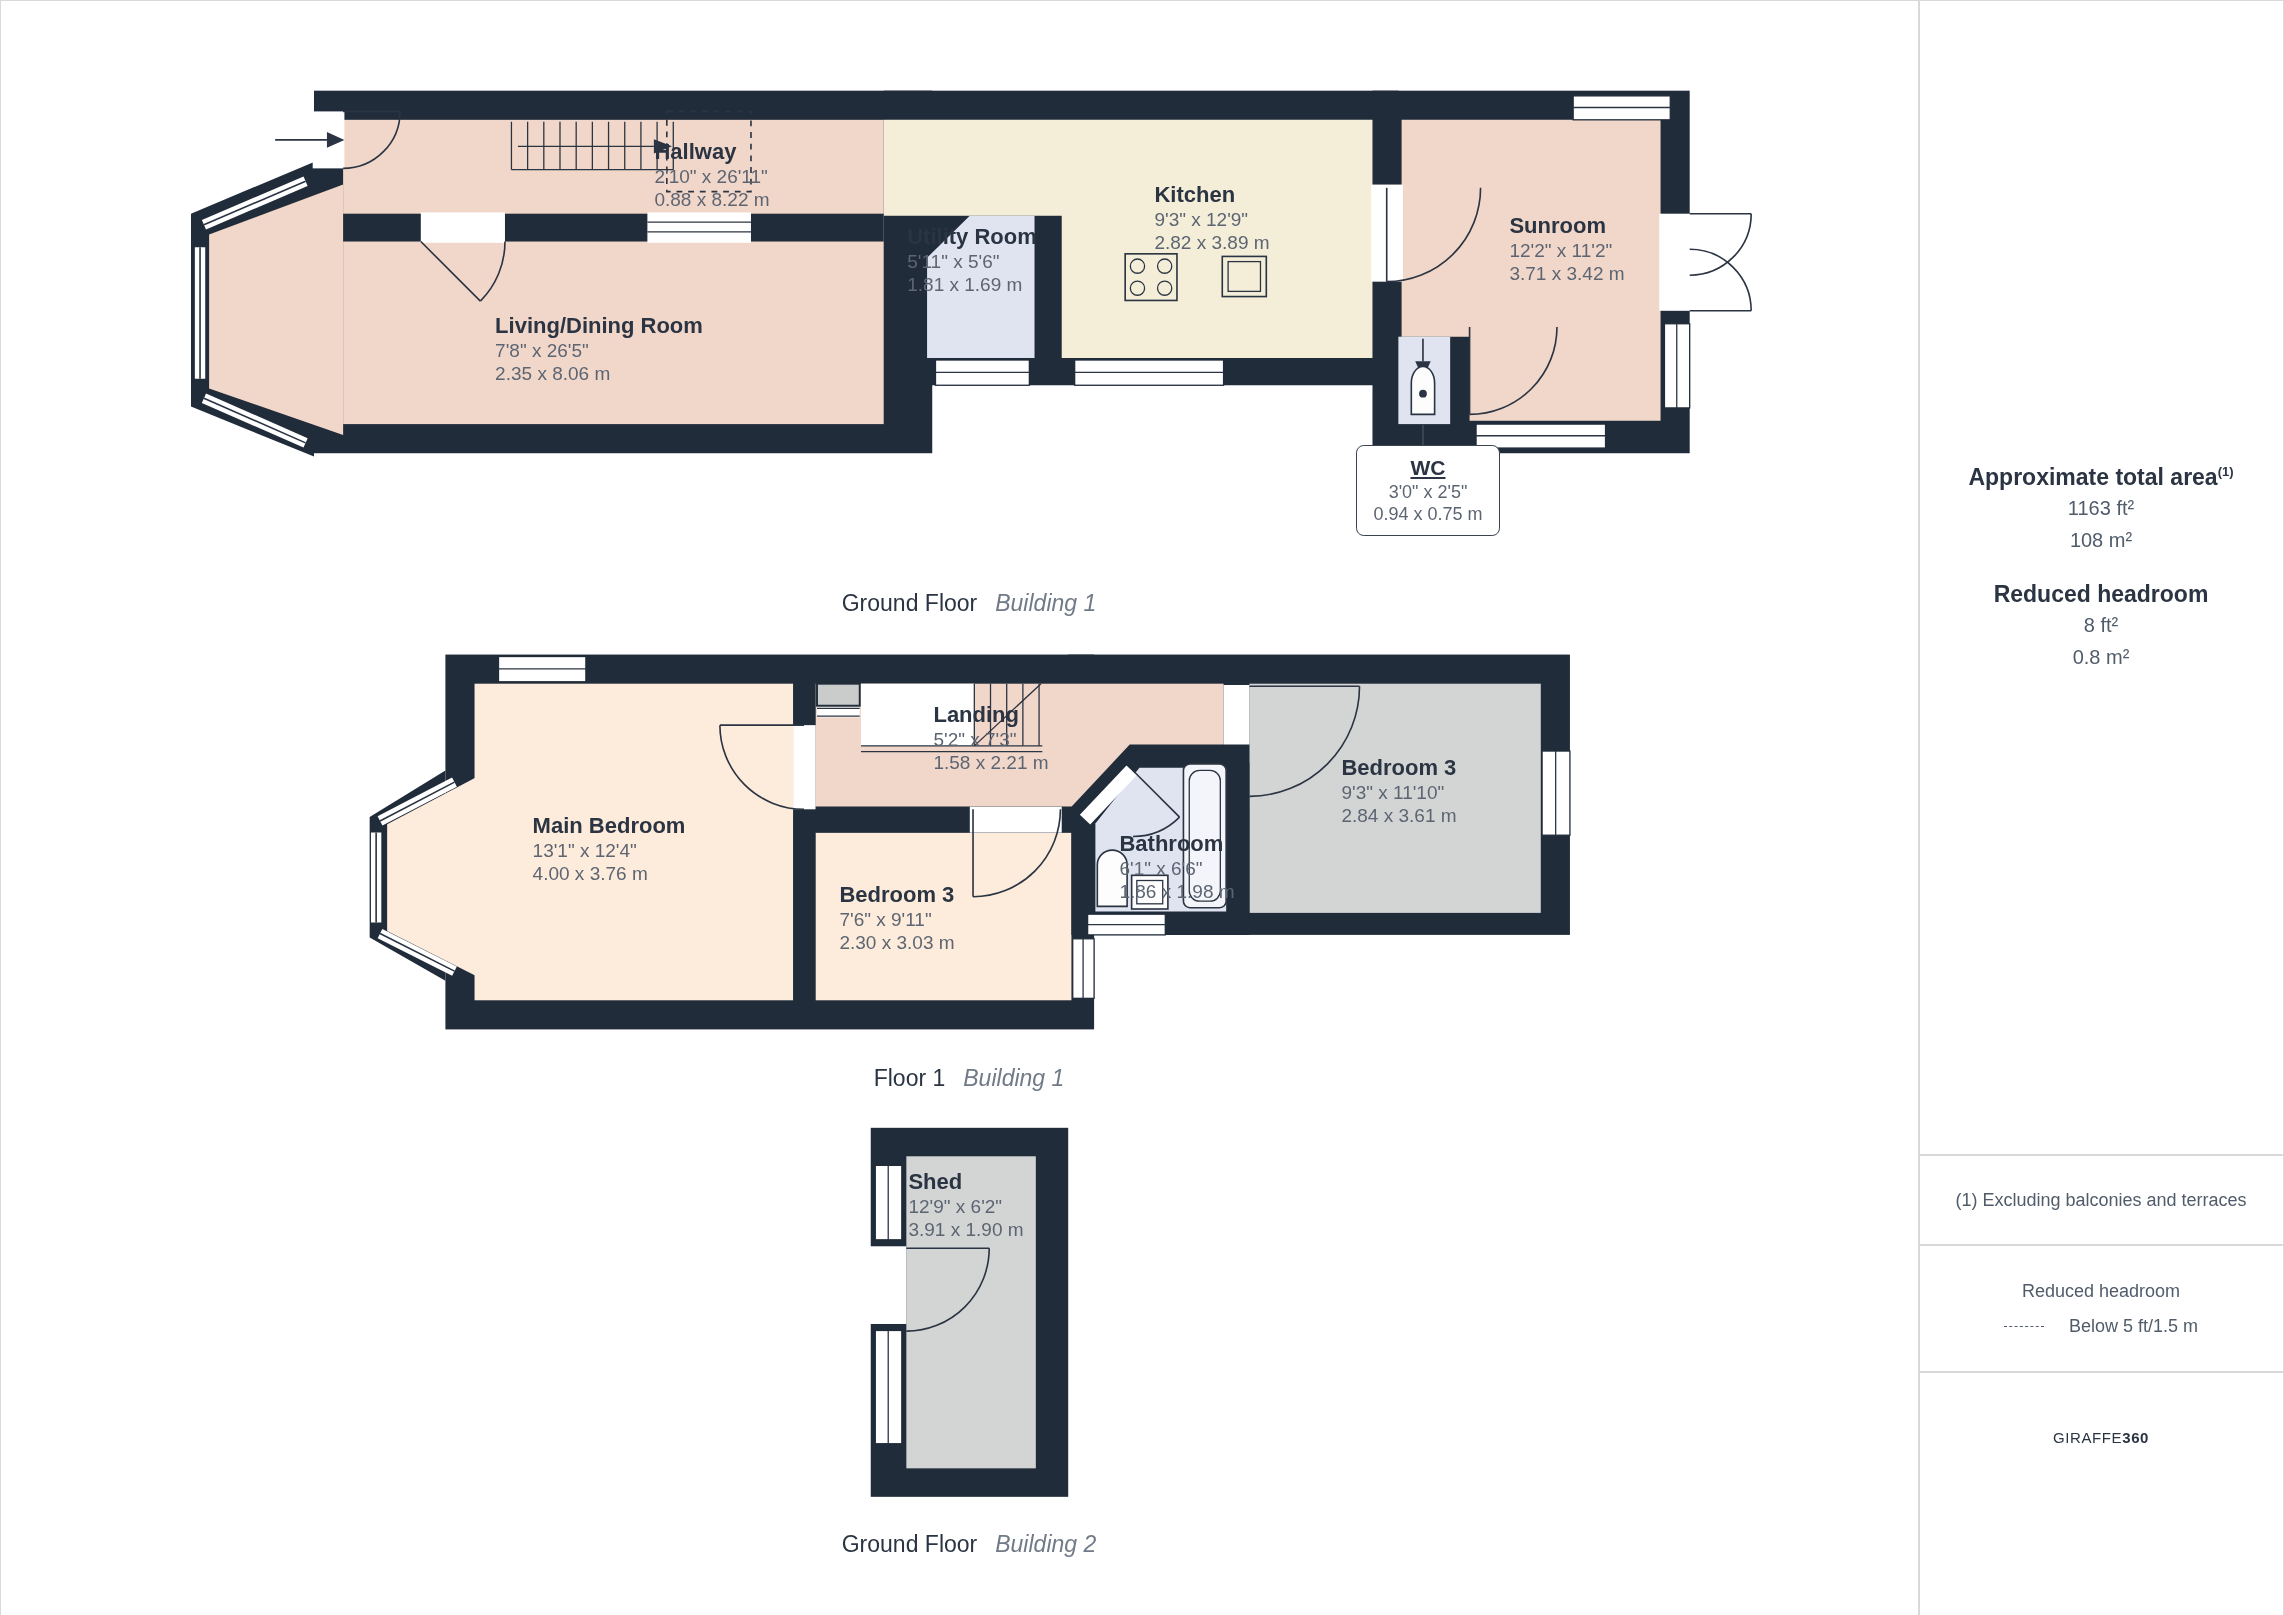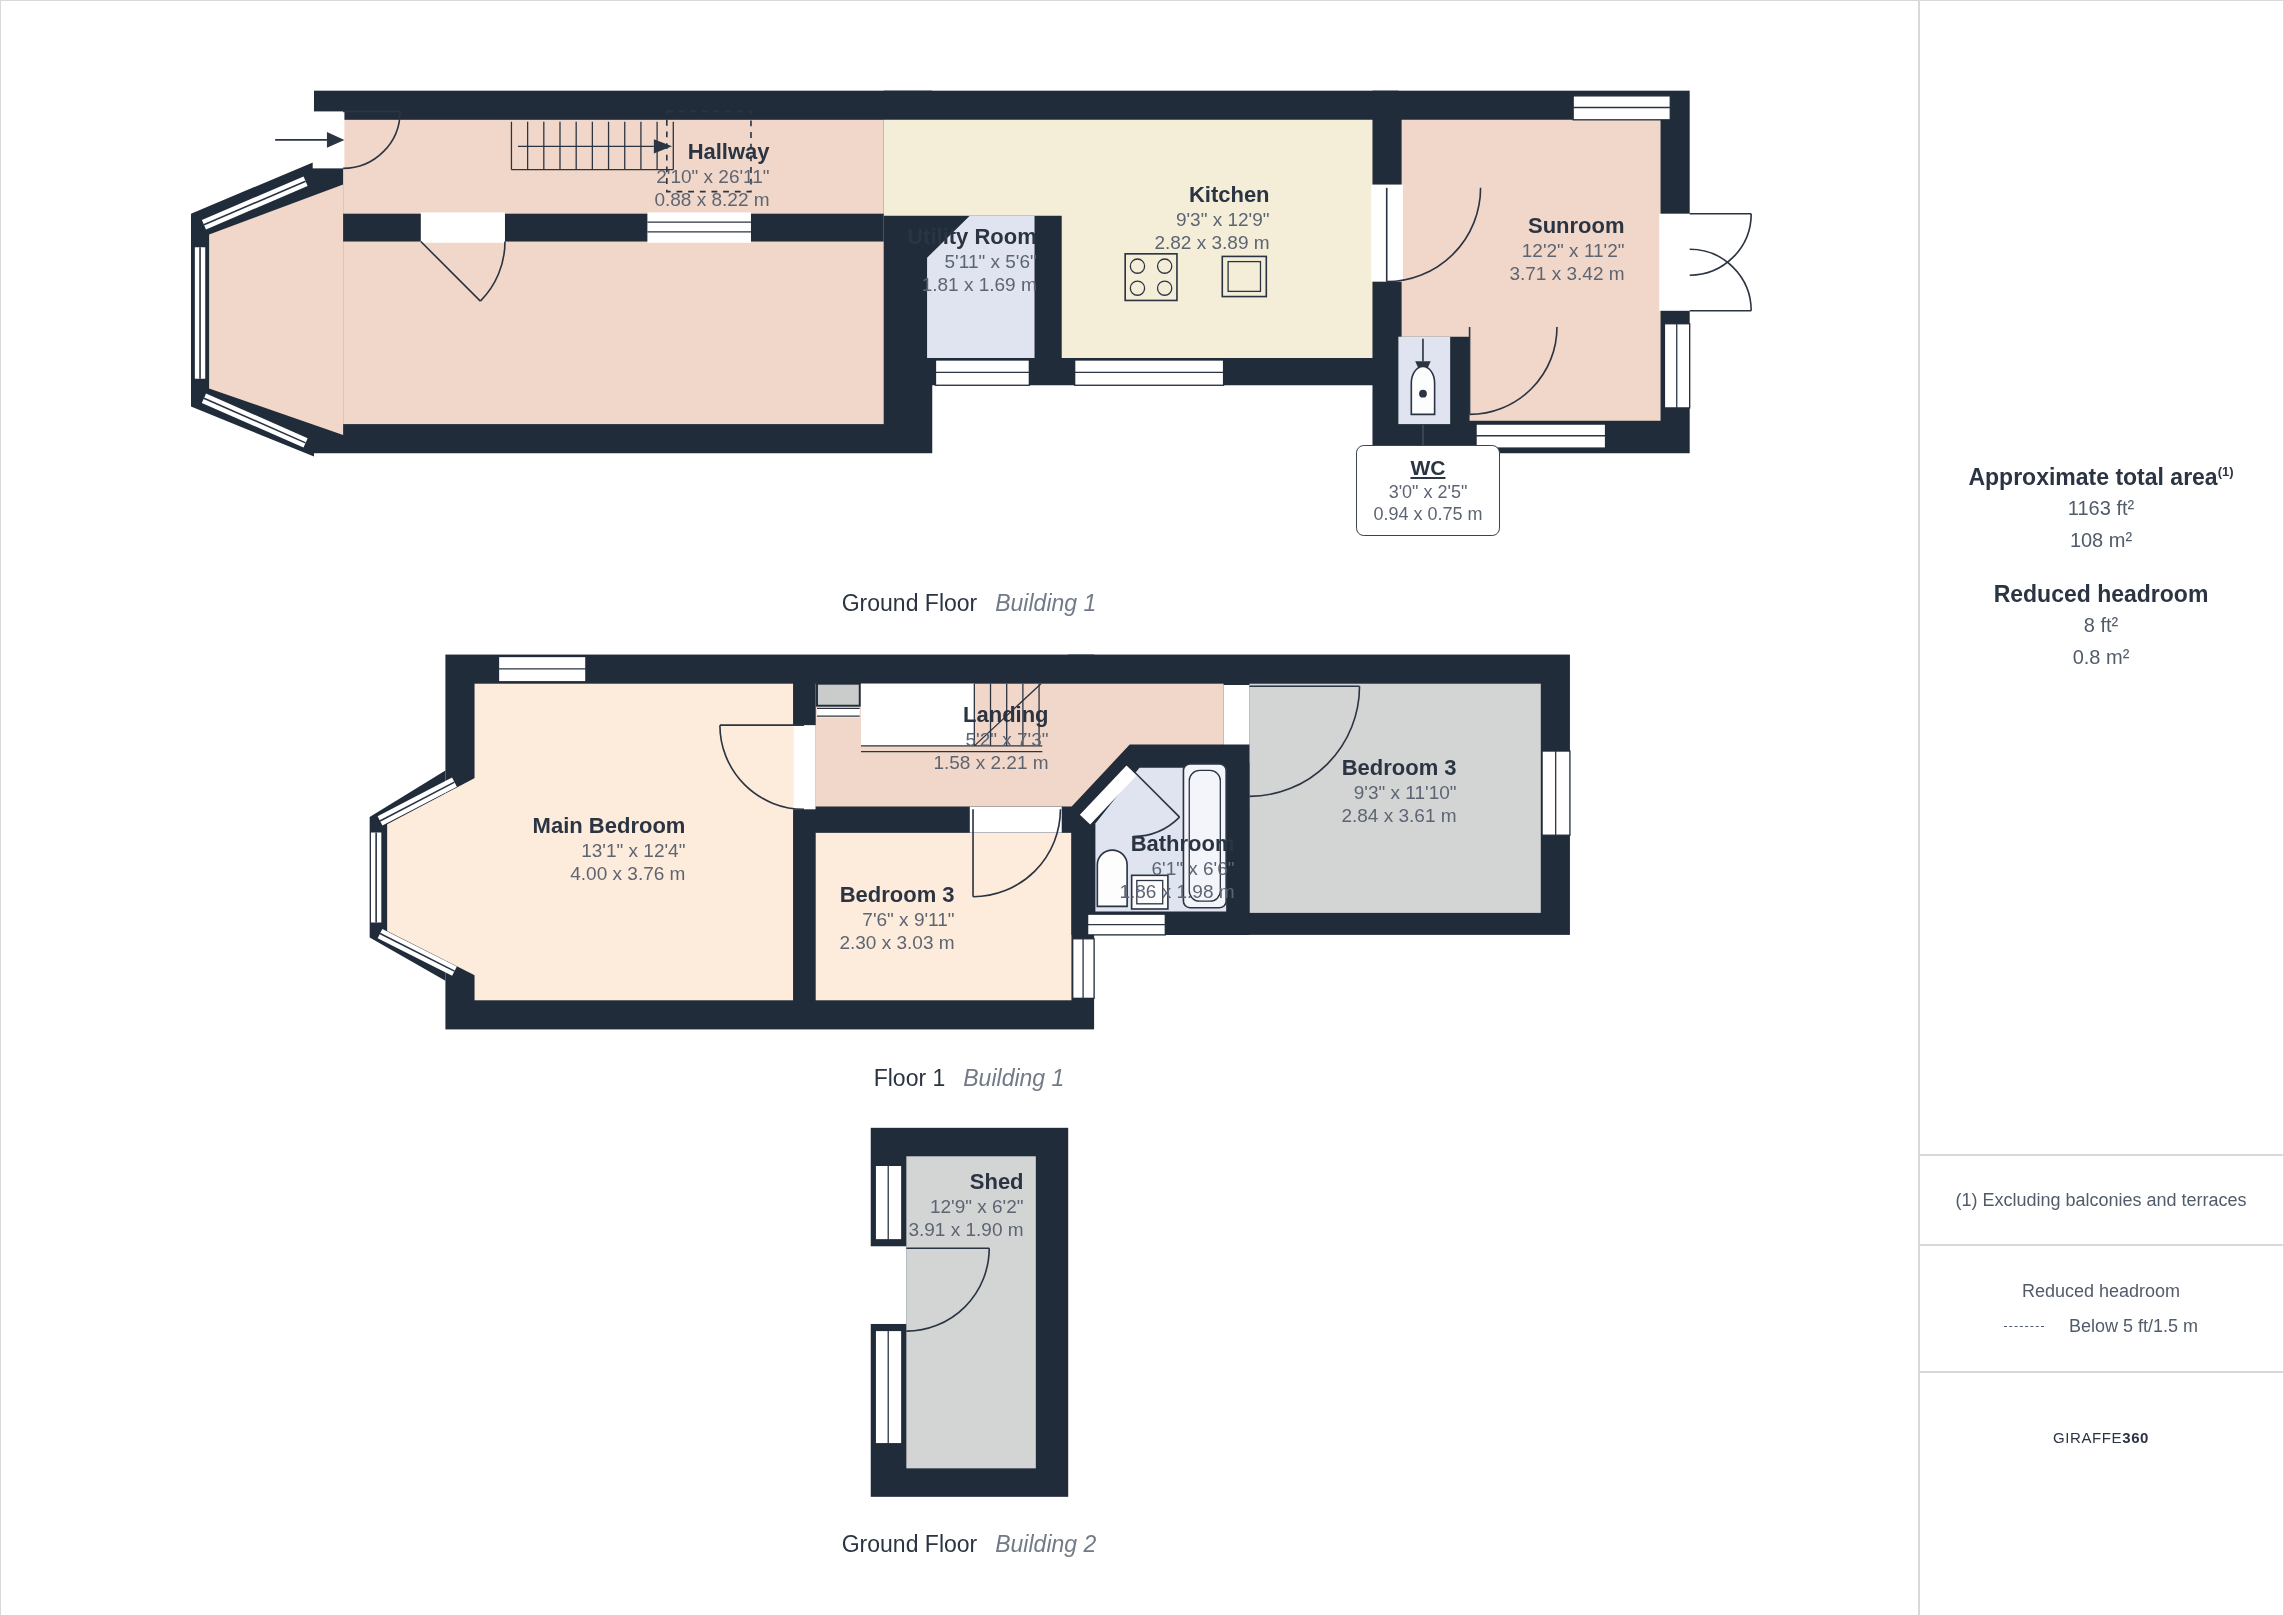--- a/index.html
+++ b/index.html
@@ -26,21 +26,21 @@
   .whitethick{stroke:#ffffff;stroke-width:22;}
   .win16{stroke:#ffffff;stroke-width:16;}
   .win3{stroke:var(--ink);stroke-width:2.5;}
   .fixO{fill:none;stroke:var(--ink);stroke-width:2;}
   .fixC{fill:none;stroke:var(--ink);stroke-width:2.5;}
   .fixW{fill:#fdfdfd;stroke:var(--ink);stroke-width:2.5;}
   .tub{fill:#f3f5fa;stroke:var(--ink);stroke-width:2.5;}
   .inkfill{fill:var(--ink);}
 
   
-  .room-label{position:absolute;transform:translate(-50%,-50%);text-align:right;white-space:nowrap;z-index:10;}
+  .room-label{position:absolute;transform:translate(-50%,-50%);text-align:left;white-space:nowrap;z-index:10;}
   .rn{font-weight:bold;font-size:22px;line-height:27px;color:var(--ink);}
   .rd{font-size:19px;line-height:23px;color:var(--dim);}
   .plan-caption{position:absolute;transform:translate(-50%,-50%);white-space:nowrap;font-size:23px;z-index:10;}
   .cap-b{font-weight:normal;color:var(--ink);}
   .cap-l{color:var(--caplight);margin-left:18px;font-style:italic;}
 
   .wc-callout{position:absolute;left:1356px;top:445px;width:142px;height:89px;background:#fff;
               border:1.6px solid #3a4350;border-radius:7.8px;display:flex;flex-direction:column;
               align-items:center;justify-content:center;z-index:9;}
   .wc-leader{position:absolute;left:1422px;top:425px;width:1.6px;height:22px;background:#3a4350;z-index:8;}
@@ -261,20 +261,25 @@
       <line class="door" x1="1400" y1="1928" x2="1528" y2="1928"></line>
       <path class="door" d="M 1528 1928 A 128 128 0 0 1 1400 2056"></path>
     </g>
   </svg>
 
   <div class="room-label" style="left:712px;top:174px">
     <div class="rn">Hallway</div>
     <div class="rd">2'10" x 26'11"</div>
     <div class="rd">0.88 x 8.22 m</div>
   </div>
+  <div class="room-label" style="left:599px;top:348px">
+    <div class="rn">Living/Dining Room</div>
+    <div class="rd">7'8" x 26'5"</div>
+    <div class="rd">2.35 x 8.06 m</div>
+  </div>
   <div class="room-label" style="left:972px;top:259px">
     <div class="rn">Utility Room</div>
     <div class="rd">5'11" x 5'6"</div>
     <div class="rd">1.81 x 1.69 m</div>
   </div>
   <div class="room-label" style="left:1212px;top:217px">
     <div class="rn">Kitchen</div>
     <div class="rd">9'3" x 12'9"</div>
     <div class="rd">2.82 x 3.89 m</div>
   </div>

